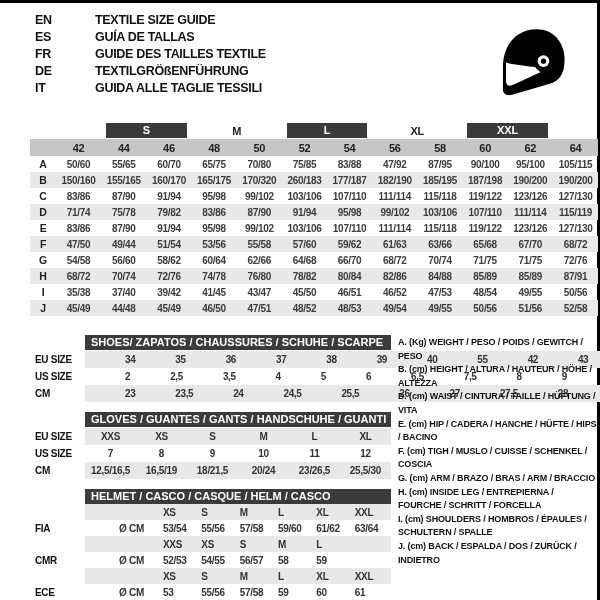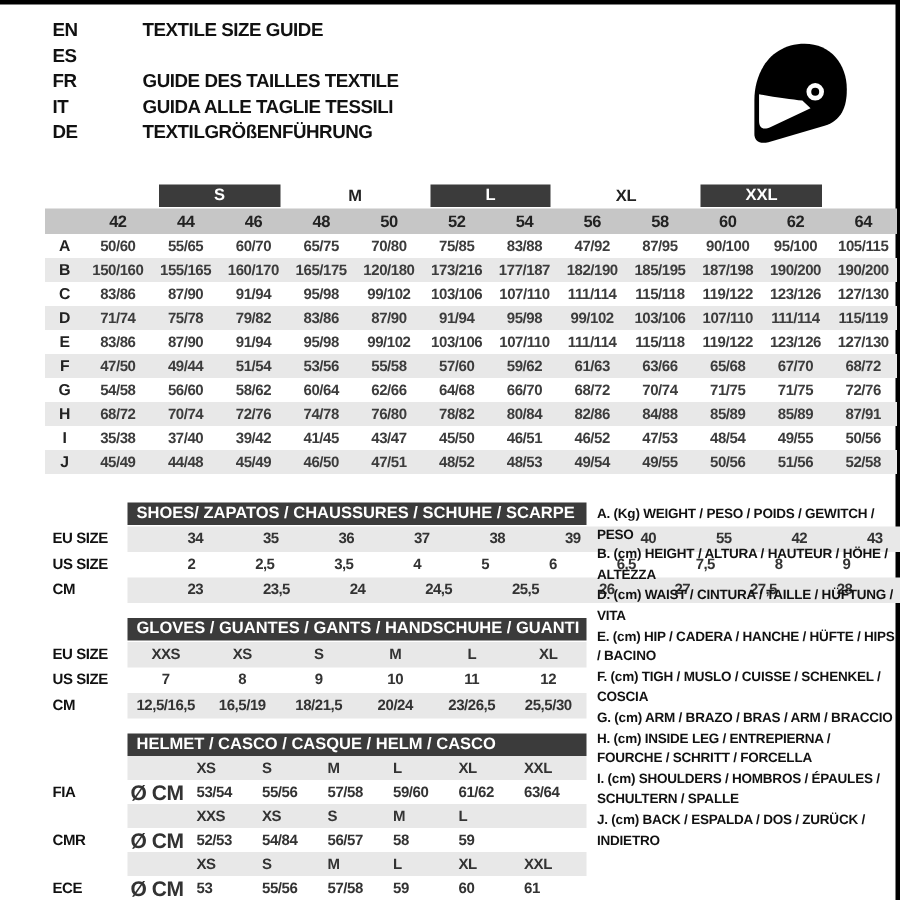--- a/index.html
+++ b/index.html
@@ -34,50 +34,51 @@
   .subtable { margin-bottom:9px; }
   .st-row { display:flex; align-items:center; height:17px; font-weight:700; letter-spacing:-0.3px; color:#333; }
   .st-outlabel { width:50px; flex:none; font-size:10px; color:#111; letter-spacing:-0.3px; }
   .st-body { flex:1; display:flex; height:100%; align-items:center; }
   .st-bar  { flex:1; background:var(--dark); color:#fff; height:15px; line-height:15px; padding-left:6px; font-size:11px; letter-spacing:0; white-space:nowrap; }
   .st-body.shaded { background:var(--alt); }
   .st-cell { flex:1; text-align:center; font-size:10px; white-space:nowrap; }
   .subtable.shoes .st-cell { font-size:10px; letter-spacing:-0.4px;padding-left:40px; }
   .subtable.helmet .st-row { height:16px; }
   .subtable.helmet .st-cell { text-align:left; padding-left:2px; }
-  .st-unit { width:44px; flex:none; font-size:14px; padding-left:2px; white-space:nowrap; }
+  .st-unit { width:44px; flex:none; font-size:10px; padding-left:2px; white-space:nowrap;margin-left:32px; }
 
   
   .legend { position:absolute; left:398px; top:336px; width:200px; font-size:9px; font-weight:700; line-height:13.6px; letter-spacing:-0.15px; color:#111; }
 </style>
 </head>
 <body>
 
 <div class="top-line"></div>
 <div class="right-line"></div>
 
 <div class="lang-block">
   <div class="lang-row">
     <span class="lang-code">EN</span>
     <span class="lang-title">TEXTILE SIZE GUIDE</span>
   </div>
   <div class="lang-row">
     <span class="lang-code">ES</span>
+    <span class="lang-title">GUÍA DE TALLAS</span>
   </div>
   <div class="lang-row">
     <span class="lang-code">FR</span>
     <span class="lang-title">GUIDE DES TAILLES TEXTILE</span>
   </div>
   <div class="lang-row">
+    <span class="lang-code">DE</span>
+    <span class="lang-title">TEXTILGRÖßENFÜHRUNG</span>
+  </div>
+  <div class="lang-row">
     <span class="lang-code">IT</span>
     <span class="lang-title">GUIDA ALLE TAGLIE TESSILI</span>
-  </div>
-  <div class="lang-row">
-    <span class="lang-code">DE</span>
-    <span class="lang-title">TEXTILGRÖßENFÜHRUNG</span>
   </div>
 </div>
 
 <div class="helmet-icon">
   <svg viewBox="0 0 100 100" width="78" height="92">
     <path d="M57 8 C29 8 14 31 14 56 L14 85 C14 91 18.5 94 26 92 L74 78 C88.5 73.5 93 62 93 47 C93 25 79 8 57 8 Z" fill="#000"></path>
     <path d="M18 51 C31 53.5 46 55.5 55 56.5 L62 63 L28 79 C21.5 82 18 80 18 74 Z" fill="#fff"></path>
     <circle cx="66" cy="49" r="7.5" fill="#fff"></circle>
     <circle cx="66" cy="49" r="3.4" fill="#000"></circle>
   </svg>
@@ -133,22 +134,22 @@
       <div class="mt-cell">90/100</div>
       <div class="mt-cell">95/100</div>
       <div class="mt-cell">105/115</div>
     </div>
     <div class="mt-row mt-data alt">
       <div class="mt-label">B</div>
       <div class="mt-cell">150/160</div>
       <div class="mt-cell">155/165</div>
       <div class="mt-cell">160/170</div>
       <div class="mt-cell">165/175</div>
-      <div class="mt-cell">120/180</div>
-      <div class="mt-cell">173/216</div>
+      <div class="mt-cell">170/320</div>
+      <div class="mt-cell">260/183</div>
       <div class="mt-cell">177/187</div>
       <div class="mt-cell">182/190</div>
       <div class="mt-cell">185/195</div>
       <div class="mt-cell">187/198</div>
       <div class="mt-cell">190/200</div>
       <div class="mt-cell">190/200</div>
     </div>
     <div class="mt-row mt-data">
       <div class="mt-label">C</div>
       <div class="mt-cell">83/86</div>
@@ -416,21 +417,21 @@
           <div class="st-cell">M</div>
           <div class="st-cell">L</div>
           <div class="st-cell"></div>
         </div>
       </div>
       <div class="st-row">
         <div class="st-outlabel">CMR</div>
         <div class="st-body">
           <div class="st-unit">Ø CM</div>
           <div class="st-cell">52/53</div>
-          <div class="st-cell">54/84</div>
+          <div class="st-cell">54/55</div>
           <div class="st-cell">56/57</div>
           <div class="st-cell">58</div>
           <div class="st-cell">59</div>
           <div class="st-cell"></div>
         </div>
       </div>
       <div class="st-row">
         <div class="st-outlabel"></div>
         <div class="st-body shaded">
           <div class="st-unit"></div>

